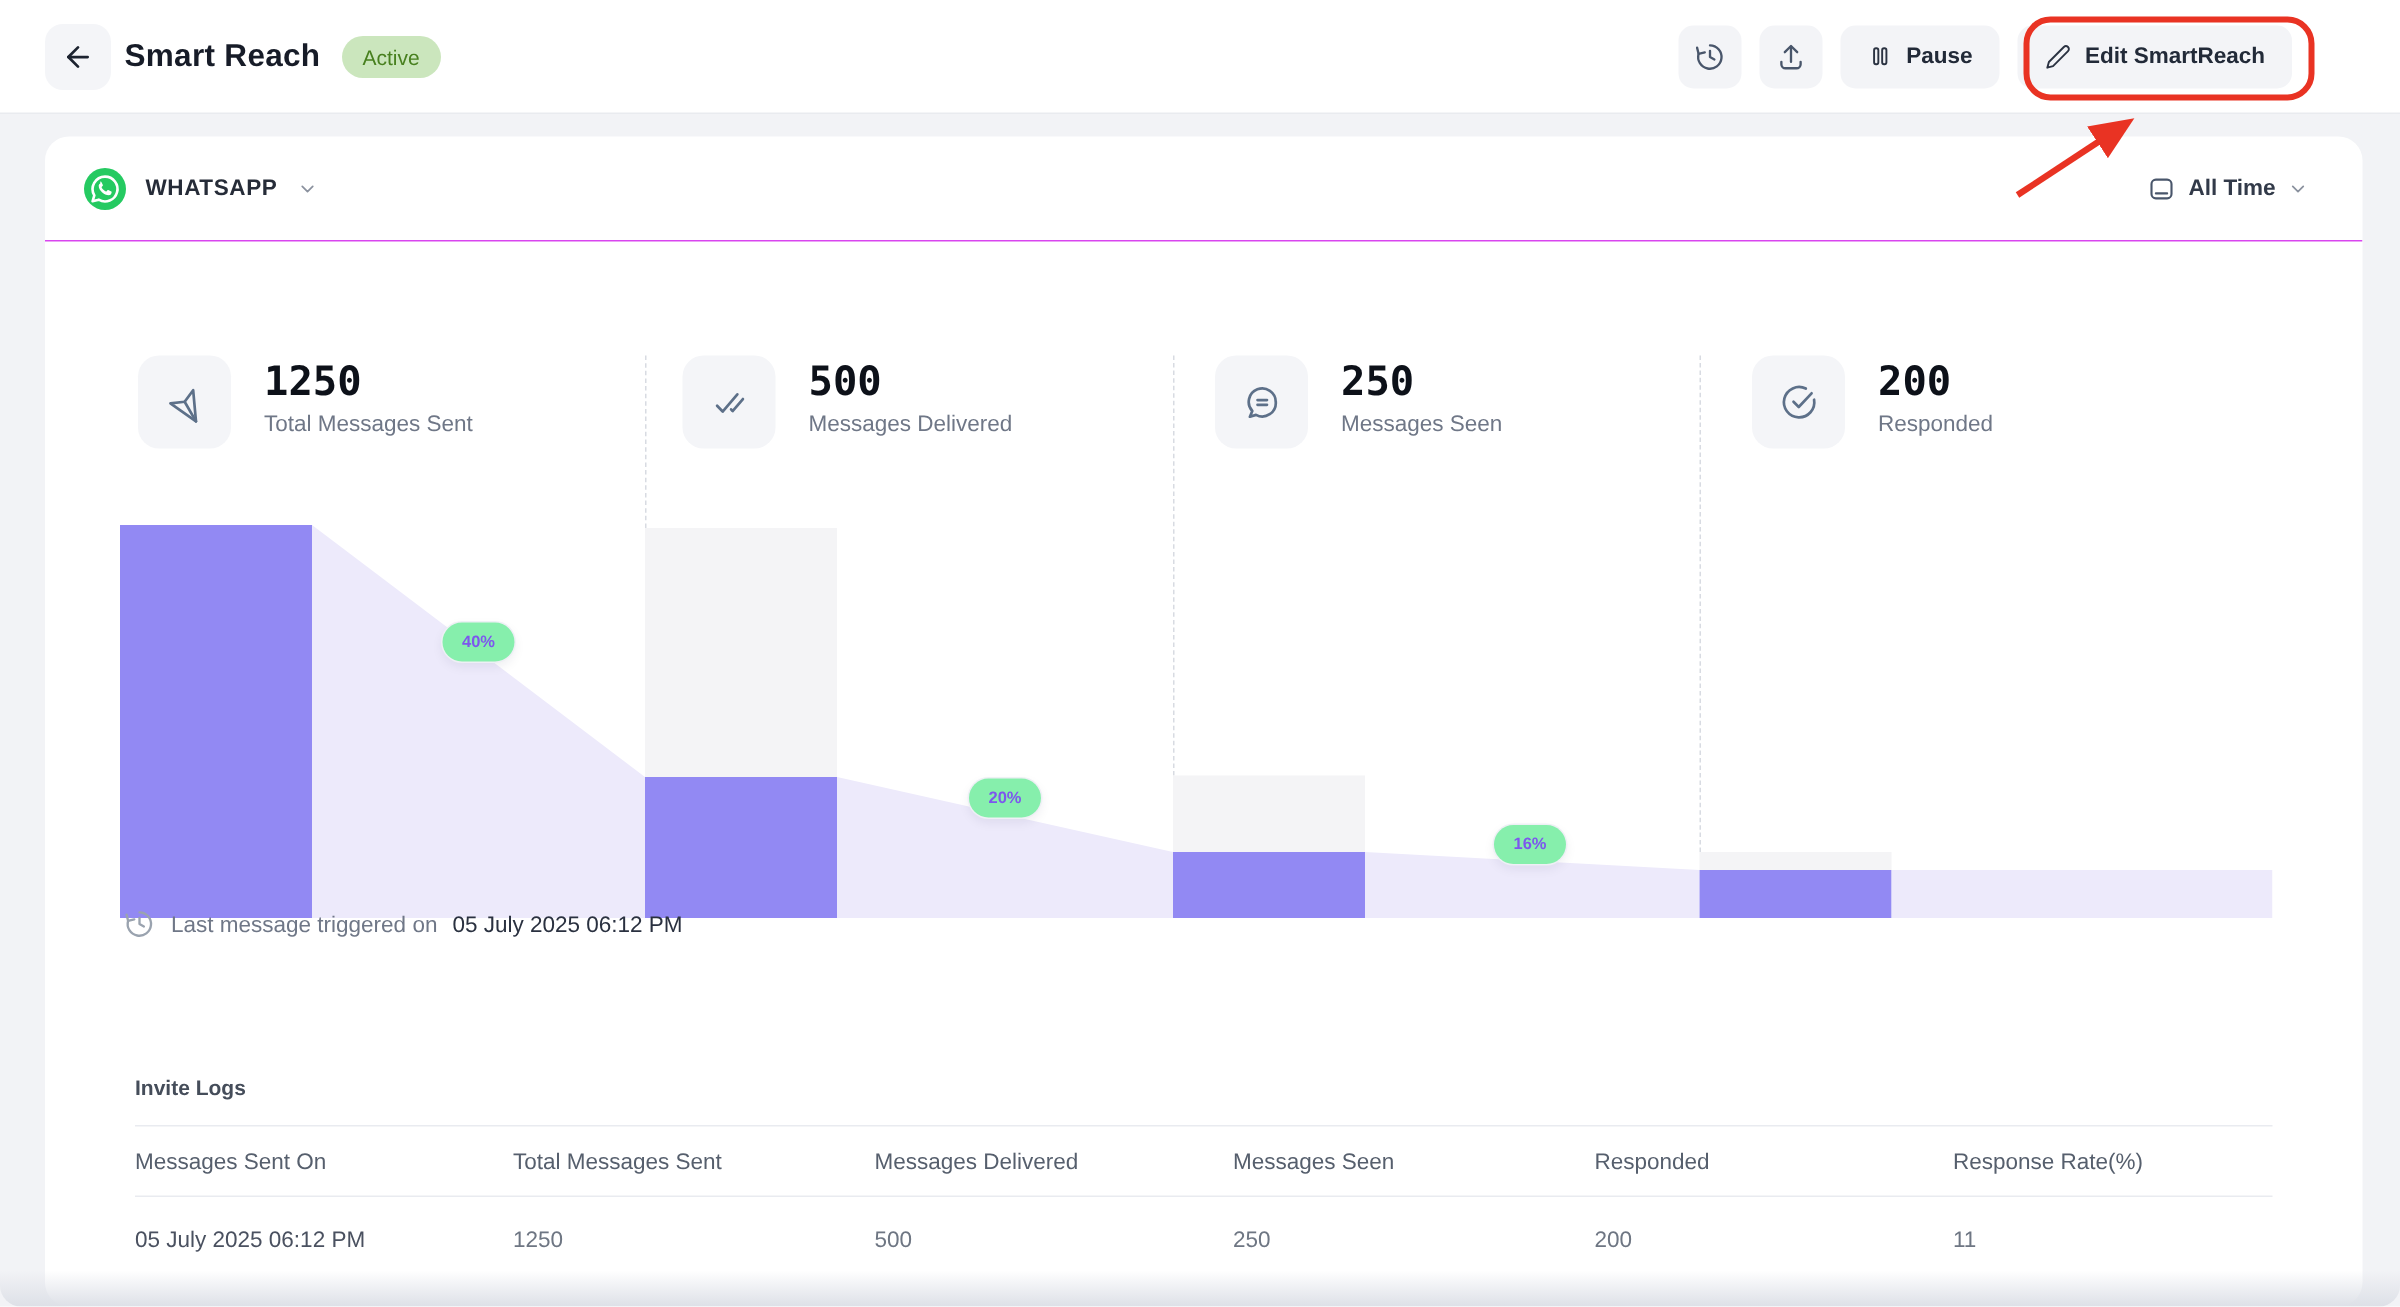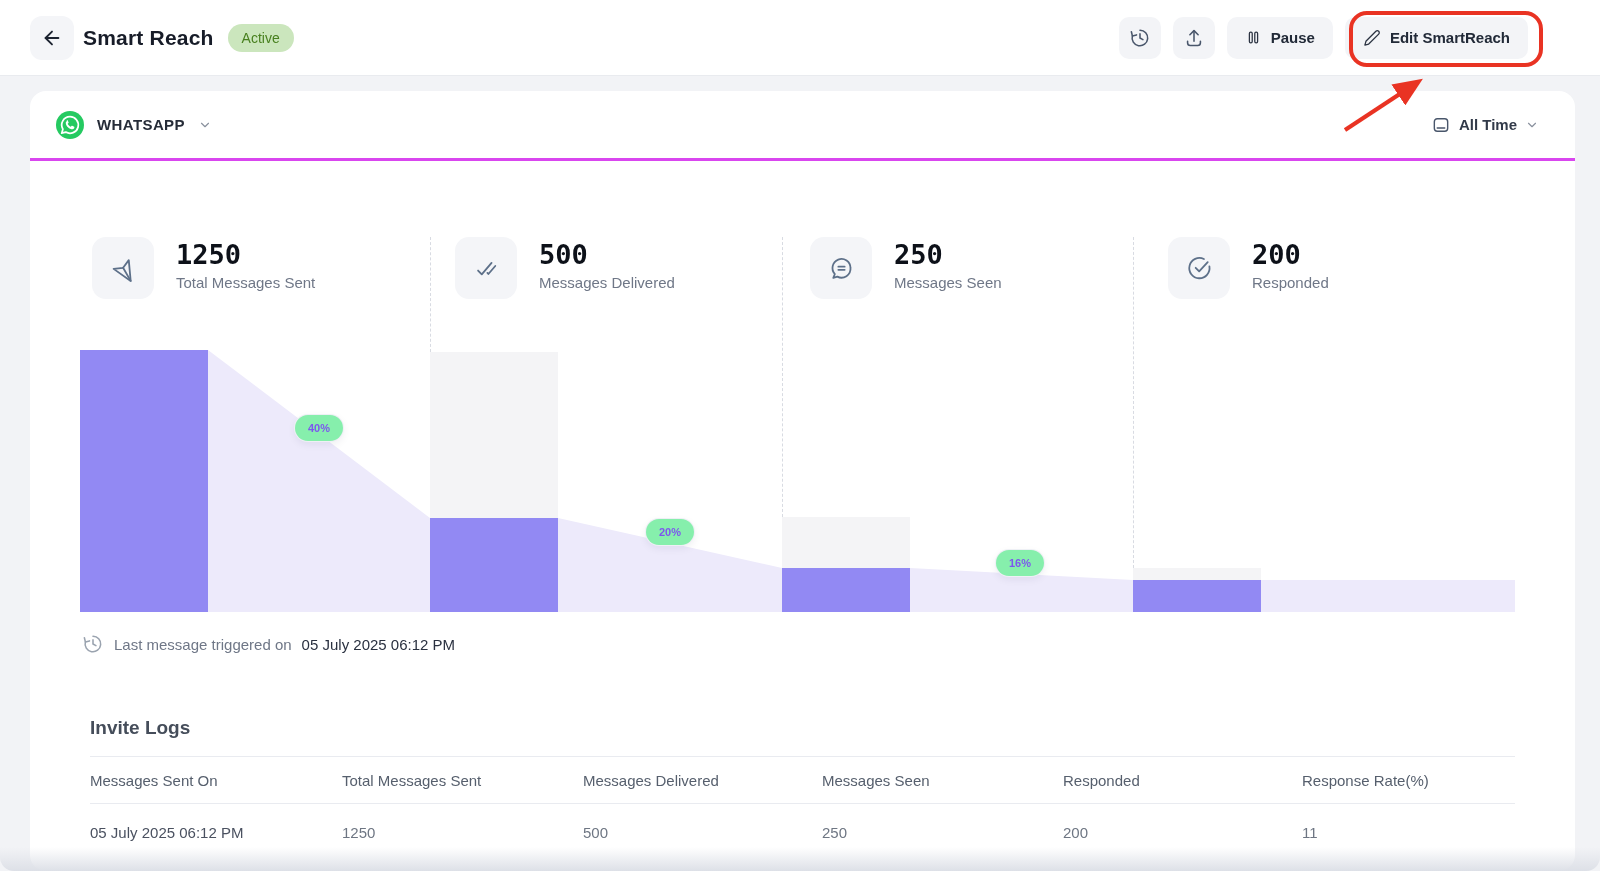--- a/index.html
+++ b/index.html
@@ -20,21 +20,21 @@
   .topbar-right{margin-left:auto;display:flex;gap:12px;margin-right:42px}
   .icon-btn{width:42px;height:42px;border:none;border-radius:10px;background:#f3f4f7;display:flex;align-items:center;justify-content:center;color:#49566b;cursor:pointer}
   .bar-btn{height:42px;border:none;border-radius:10px;background:#f3f4f7;display:flex;align-items:center;gap:9px;padding:0 18px;font-family:inherit;font-size:15px;font-weight:700;color:#222a38;cursor:pointer}
 
   
   .annot-rect{position:absolute;left:1349px;top:11px;width:194px;height:56px;border:4px solid var(--annotation);border-radius:18px;z-index:50;pointer-events:none}
   .annot-svg{position:absolute;left:0;top:0;width:1600px;height:871px;z-index:50;pointer-events:none}
 
   
   .card{position:absolute;left:30px;top:91px;width:1545px;height:780px;background:#fff;border-radius:16px;z-index:1;overflow:hidden}
-  .card-head{height:70px;display:flex;align-items:center;padding:0 36px 0 26px;border-bottom:3px solid #d946ef}
+  .card-head{height:70px;display:flex;align-items:center;padding:0 36px 0 26px;border-bottom:1px solid #d946ef}
   .channel{display:flex;align-items:center;gap:13px;cursor:pointer}
   .channel-label{font-size:15px;font-weight:700;letter-spacing:.4px;color:#262c38}
   .chev{color:#8a919e}
   .time-filter{margin-left:auto;display:flex;align-items:center;gap:8px;cursor:pointer;color:#323a49;font-size:15px;font-weight:700}
   .time-filter .cal{color:#49566b}
 
   
   .funnel-section{position:relative;height:556px}
   .vline{position:absolute;top:76px;border-left:1px dashed #d8dbe2;width:0}
   .stat{position:absolute;top:76px;display:flex;align-items:flex-start}
@@ -43,27 +43,27 @@
   .stat-value{font-family:"DejaVu Sans Mono",monospace;font-size:27px;font-weight:700;color:#0d1119;line-height:1.15}
   .stat-label{font-size:15px;color:var(--muted);margin-top:4px}
 
   .chart{position:absolute;left:50px;top:189px;width:1435px;height:262px}
   .chart .bar{position:absolute;bottom:0}
   .bar-fill{background:var(--accent)}
   .bar-track{position:absolute;background:var(--track)}
   .area{position:absolute;top:0;bottom:0;background:var(--accent-light)}
   .pct-badge{position:absolute;transform:translate(-50%,-50%);background:#86efac;border-radius:999px;padding:7px 13px;font-size:11px;font-weight:700;color:var(--badge-text);box-shadow:0 0 0 1px #eef0f5,0 3px 8px rgba(30,30,60,.08)}
 
-  .last-triggered{position:absolute;left:52px;top:472px;display:flex;align-items:center;gap:10px;font-size:15px;color:var(--muted)}
+  .last-triggered{position:absolute;left:52px;top:444px;display:flex;align-items:center;gap:10px;font-size:15px;color:var(--muted)}
   .last-triggered .dt{color:#2a3140;font-weight:500}
   .lt-icon{color:#9aa3af}
 
   
   .invite{padding:0 60px}
-  .invite-title{font-size:19px;font-weight:700;color:#454d5a;margin-bottom:17px}
+  .invite-title{font-size:14px;font-weight:700;color:#454d5a;margin-bottom:17px}
   .log-grid{display:grid;grid-template-columns:252px 241px 239px 241px 239px 1fr;align-items:center}
   .log-head{border-top:1px solid #e9ebf0;border-bottom:1px solid #e9ebf0;height:48px}
   .log-head .cell{font-size:15px;color:#565f6d}
   .log-row{height:56px}
   .log-row .cell{font-size:15px;color:#6e7683}
   .log-row .cell.first{color:#4a5160}
 
   .bottom-fade{position:absolute;left:0;right:0;bottom:0;height:24px;background:linear-gradient(to bottom,rgba(223,226,233,0),#dde0e7);z-index:40;pointer-events:none;border-radius:0 0 14px 14px}
 </style>
 </head>

